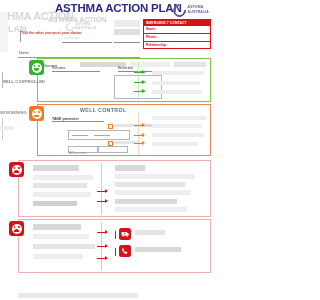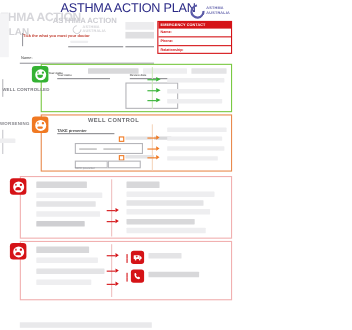--- a/index.html
+++ b/index.html
@@ -20,21 +20,21 @@
   .ghost2{
     position:absolute;left:-8px;top:20px;color:#d6d6da;font-weight:bold;
     font-size:9px;white-space:nowrap;
   }
   .ghostbox{position:absolute;background:#f2f2f4;}
 
   
   .hdr{position:absolute;left:0;top:0;width:212px;height:17px;}
   .hdr-title{
     position:absolute;left:55px;top:2px;
-    font-size:11.5px;font-weight:normal;color:#2b2a86;letter-spacing:-0.2px;
+    font-size:11.5px;font-weight:bold;color:#2b2a86;letter-spacing:-0.2px;
     white-space:nowrap;
   }
   .logo{position:absolute;right:3px;top:4px;display:flex;align-items:center;gap:2px;}
   .logo-mark{width:9px;height:9px;border-radius:50%;border:2px solid #5b5ba8;border-top-color:transparent;transform:rotate(40deg);}
   .logo-txt{display:flex;flex-direction:column;gap:1px;}
   .logo-l1,.logo-l2{font-size:3.4px;font-weight:bold;color:#5b5ba8;letter-spacing:.2px;line-height:3.6px;}
 
   
   .topform{position:absolute;left:18px;top:18px;width:122px;height:34px;}
   .tf-line{position:absolute;border-bottom:1px solid #8b8b90;}

